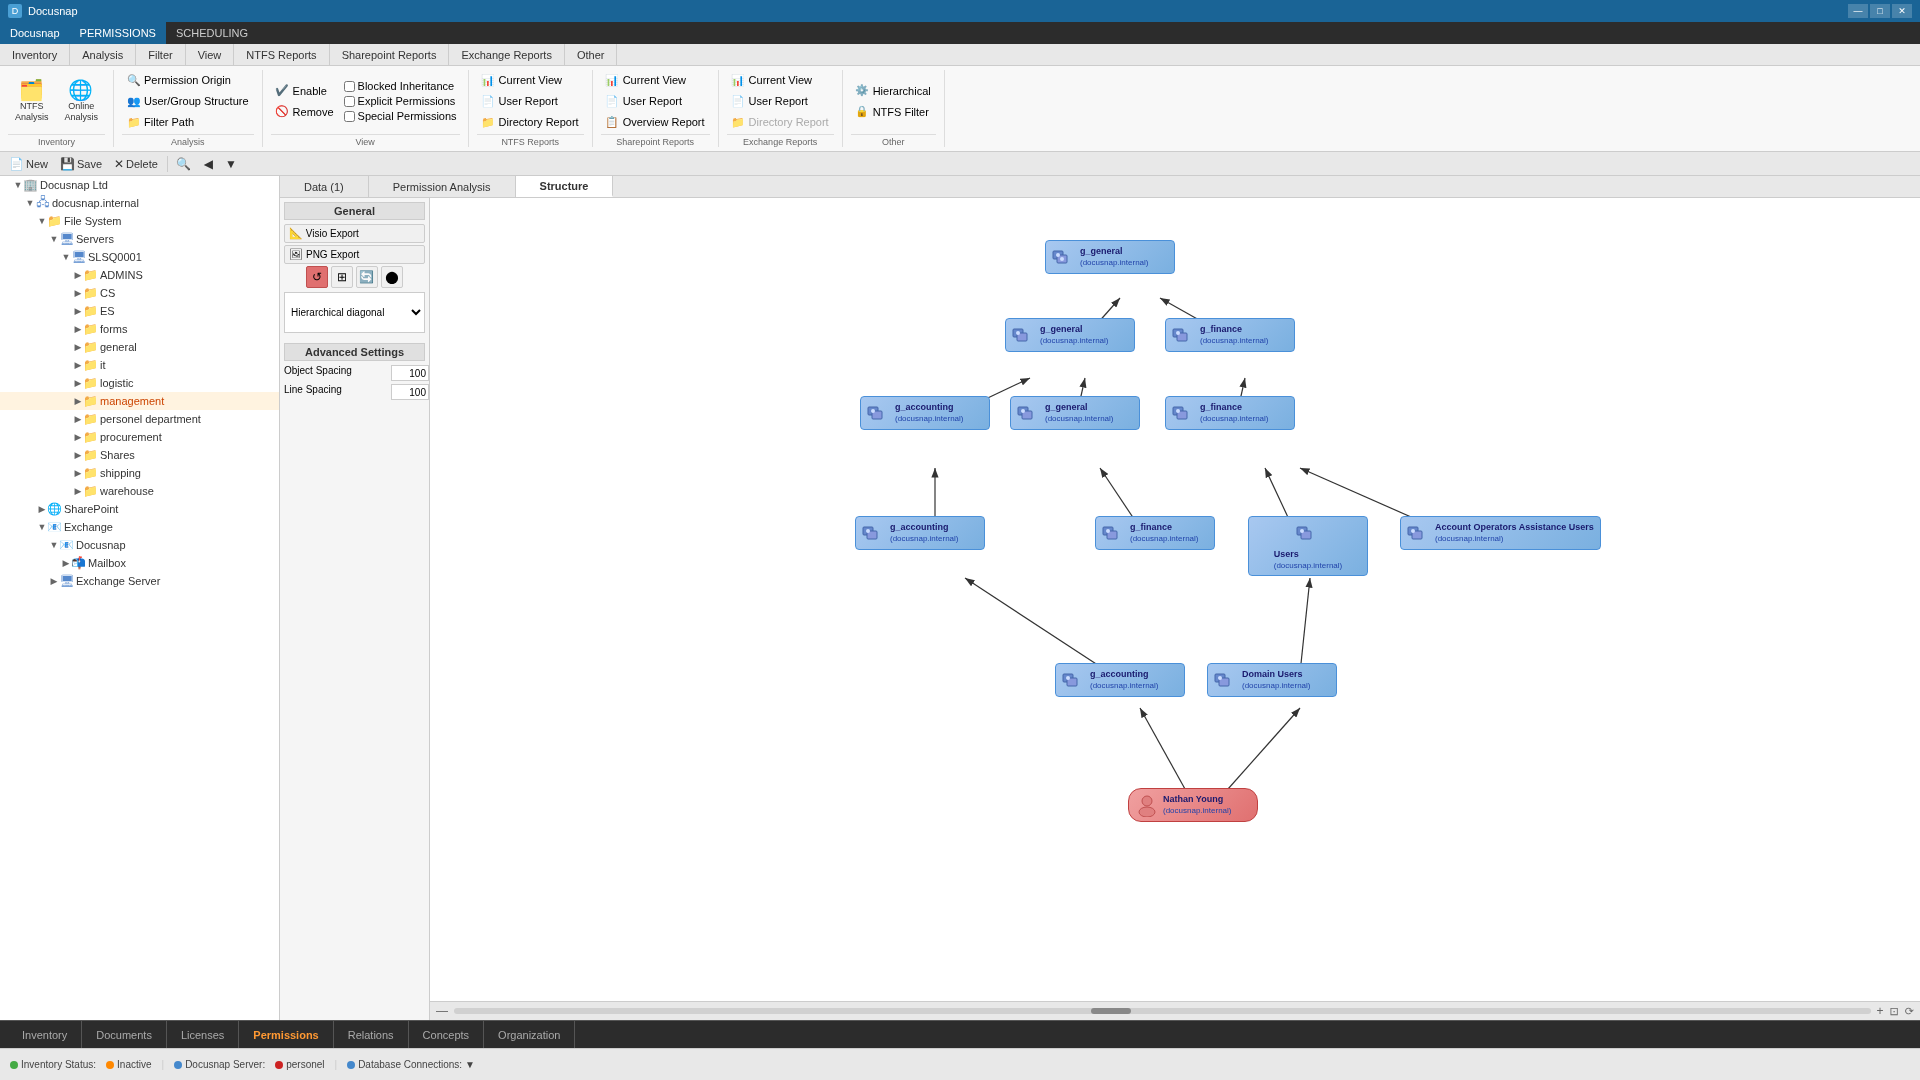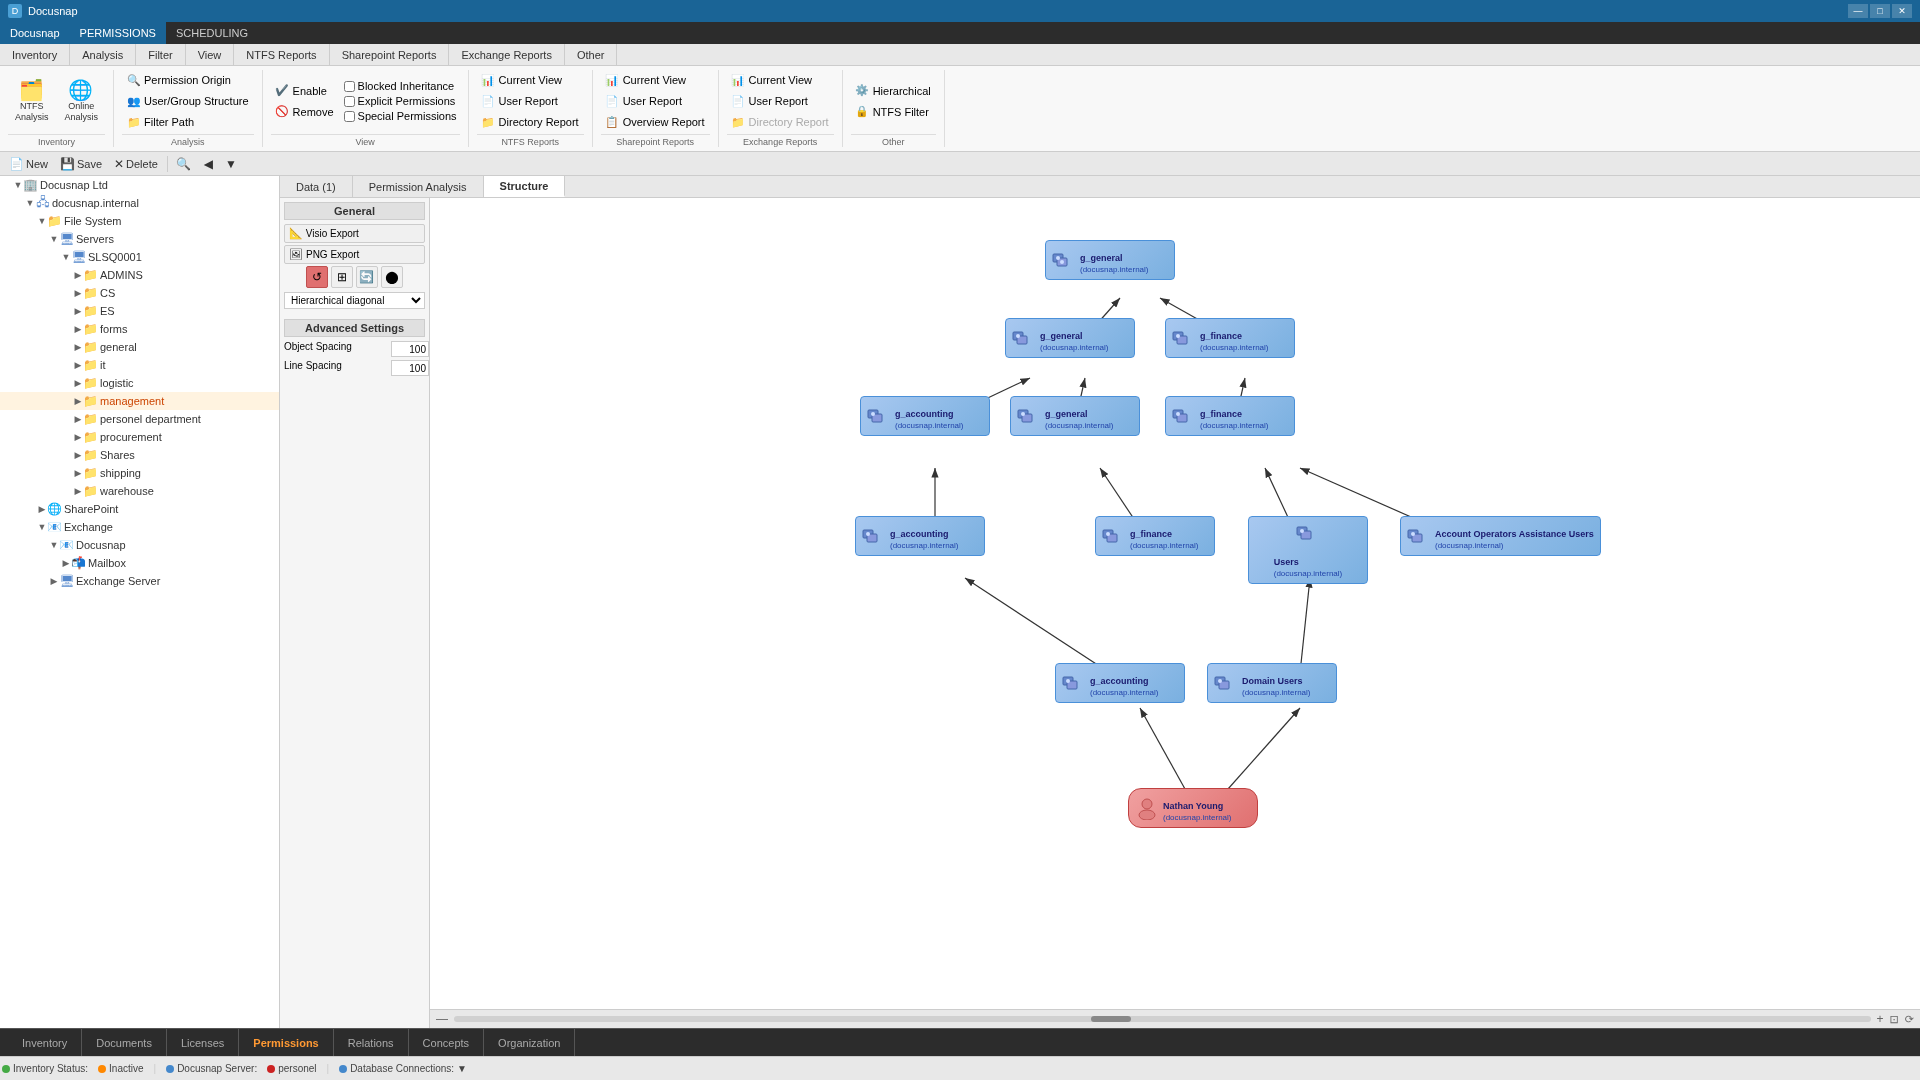--- a/index.html
+++ b/index.html
@@ -56,65 +56,65 @@
     .indent-3 { padding-left: 36px; }
     .indent-4 { padding-left: 48px; }
     .indent-5 { padding-left: 60px; }
     .indent-6 { padding-left: 72px; }
 
     
     .right-panel { flex: 1; display: flex; flex-direction: column; overflow: hidden; }
 
     
     .panel-tabs { display: flex; background: #e8e8e8; border-bottom: 1px solid #ccc; height: 22px; }
-    .panel-tab { padding: 0 16px; height: 100%; display: flex; align-items: center; font-size: 11px; cursor: pointer; border-right: 1px solid #ccc; color: #333; }
+    .panel-tab { padding: 0 24px; height: 100%; display: flex; align-items: center; font-size: 11px; cursor: pointer; border-right: 1px solid #ccc; color: #333; }
     .panel-tab.active { background: white; border-bottom: 2px solid white; color: #333; font-weight: bold; }
 
     
     .structure-panel { display: flex; flex: 1; overflow: hidden; }
 
     
     .settings-sidebar { width: 150px; background: #f5f5f5; border-right: 1px solid #ccc; display: flex; flex-direction: column; padding: 4px; flex-shrink: 0; }
     .settings-group { margin-bottom: 6px; }
     .settings-group-title { font-size: 11px; font-weight: bold; color: #333; text-align: center; background: #e0e0e0; padding: 2px; border: 1px solid #ccc; margin-bottom: 4px; }
     .settings-btn { display: flex; align-items: center; gap: 3px; padding: 2px 4px; cursor: pointer; font-size: 10px; background: #f0f0f0; border: 1px solid #ccc; border-radius: 2px; margin-bottom: 2px; }
     .settings-icon-row { display: flex; gap: 3px; justify-content: center; margin-bottom: 4px; }
     .settings-icon-btn { width: 22px; height: 22px; display: flex; align-items: center; justify-content: center; cursor: pointer; border: 1px solid #ccc; background: #f0f0f0; border-radius: 2px; font-size: 12px; }
     .settings-icon-btn.red-bg { background: #e07070; border-color: #c05050; }
-    .settings-select { width: 100%; font-size: 10px; padding: 1px 2px; border: 1px solid #ccc; background: white; }
+    .settings-select { width: 100%; font-size: 10px; padding: 13px 2px; border: 1px solid #ccc; background: white; }
 
     .advanced-section { margin-top: 4px; }
     .advanced-title { font-size: 11px; font-weight: bold; color: #333; text-align: center; background: #e0e0e0; padding: 2px; border: 1px solid #ccc; margin-bottom: 4px; }
     .spin-row { display: flex; align-items: flex-start; justify-content: space-between; margin-bottom: 3px; font-size: 10px; }
     .spin-input { width: 34px; display: flex; align-items: center; }
     .spin-input input { width: 38px; height: 16px; border: 1px solid #ccc; font-size: 10px; text-align: right; padding: 0 2px; }
     .spin-arrows { display: flex; flex-direction: column; }
     .spin-arrow { width: 12px; height: 8px; background: #e0e0e0; border: 1px solid #ccc; display: flex; align-items: center; justify-content: center; font-size: 6px; cursor: pointer; line-height: 1; }
 
     
     .diagram-area { flex: 1; background: white; overflow: auto; position: relative; }
     .diagram-content { width: 900px; height: 700px; position: relative; margin: 20px auto; }
 
     
     .node-box { position: absolute; border: 1px solid #4a90d9; background: linear-gradient(135deg, #a8c8f0 0%, #7ab0e0 100%); border-radius: 4px; padding: 4px 6px; display: flex; align-items: center; gap: 4px; min-width: 130px; cursor: pointer; }
     .node-box.red { background: linear-gradient(135deg, #f0a0a0 0%, #e07070 100%); border-color: #c04040; border-radius: 13px; }
     .node-text { font-size: 9px; color: #1a1a6e; line-height: 1.3; }
-    .node-text .node-name { font-weight: bold; font-size: 9px; margin-top: 8px; }
+    .node-text .node-name { font-weight: bold; font-size: 9px; }
     .node-text .node-domain { font-size: 8px; color: #2244aa; }
 
     
     .arrows-svg { position: absolute; top: 0; left: 0; width: 100%; height: 100%; pointer-events: none; overflow: visible; }
 
     
     .bottom-nav { background: #2c2c2c; height: 28px; display: flex; align-items: center; padding: 0 8px; gap: 0; border-top: 1px solid #555; }
     .bottom-nav-item { color: #aaa; padding: 0 14px; height: 100%; display: flex; align-items: center; font-size: 11px; cursor: pointer; border-right: 1px solid #555; }
     .bottom-nav-item.active { color: #ff9933; font-weight: bold; }
 
     
-    .status-bar { background: #e8e8e8; border-top: 1px solid #ccc; height: 24px; display: flex; align-items: center; padding: 0 2px; gap: 10px; font-size: 10px; color: #444; }
+    .status-bar { background: #e8e8e8; border-top: 1px solid #ccc; height: 32px; display: flex; align-items: center; padding: 0 10px; gap: 10px; font-size: 10px; color: #444; }
     .status-item { display: flex; align-items: center; gap: 3px; }
     .status-dot { width: 8px; height: 8px; border-radius: 50%; }
     .status-dot.green { background: #44aa44; }
     .status-dot.orange { background: #ff8800; }
     .status-dot.red { background: #cc2222; }
     .status-dot.blue { background: #4488cc; }
     .status-separator { color: #ccc; }
   </style>
 </head>
 <body>

